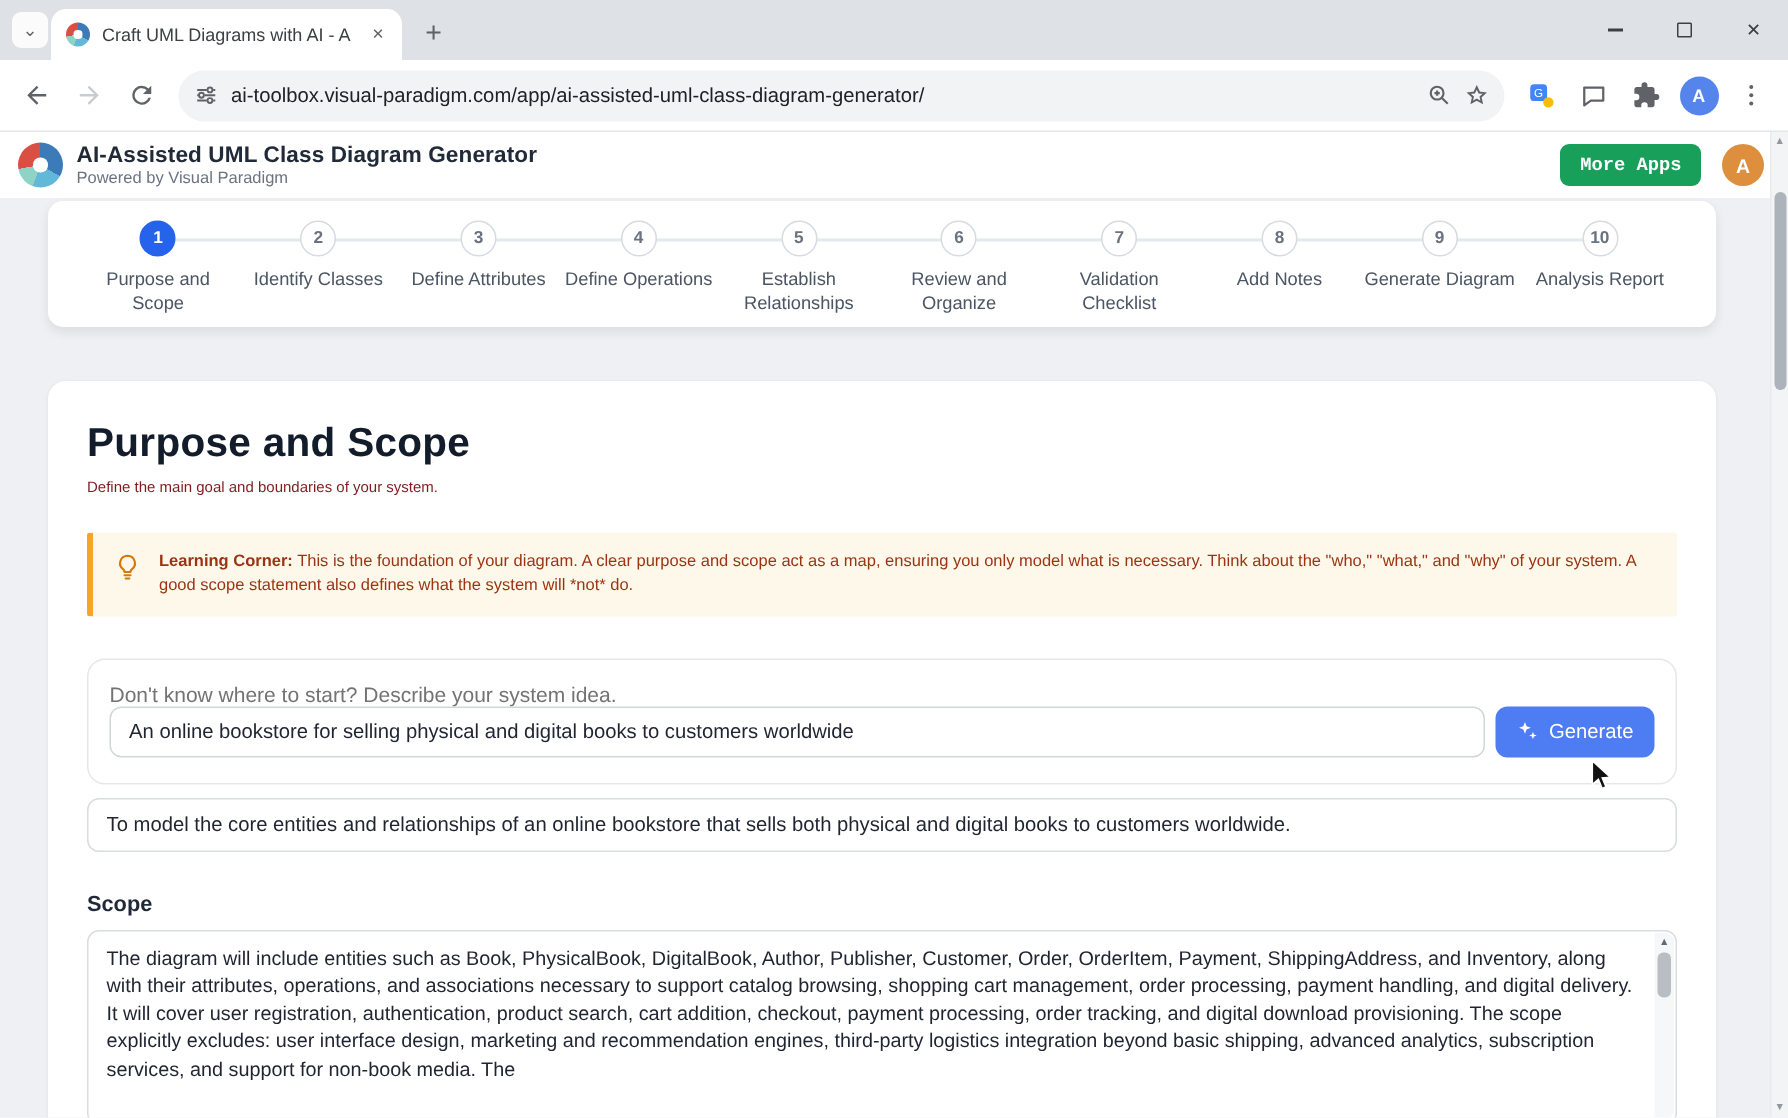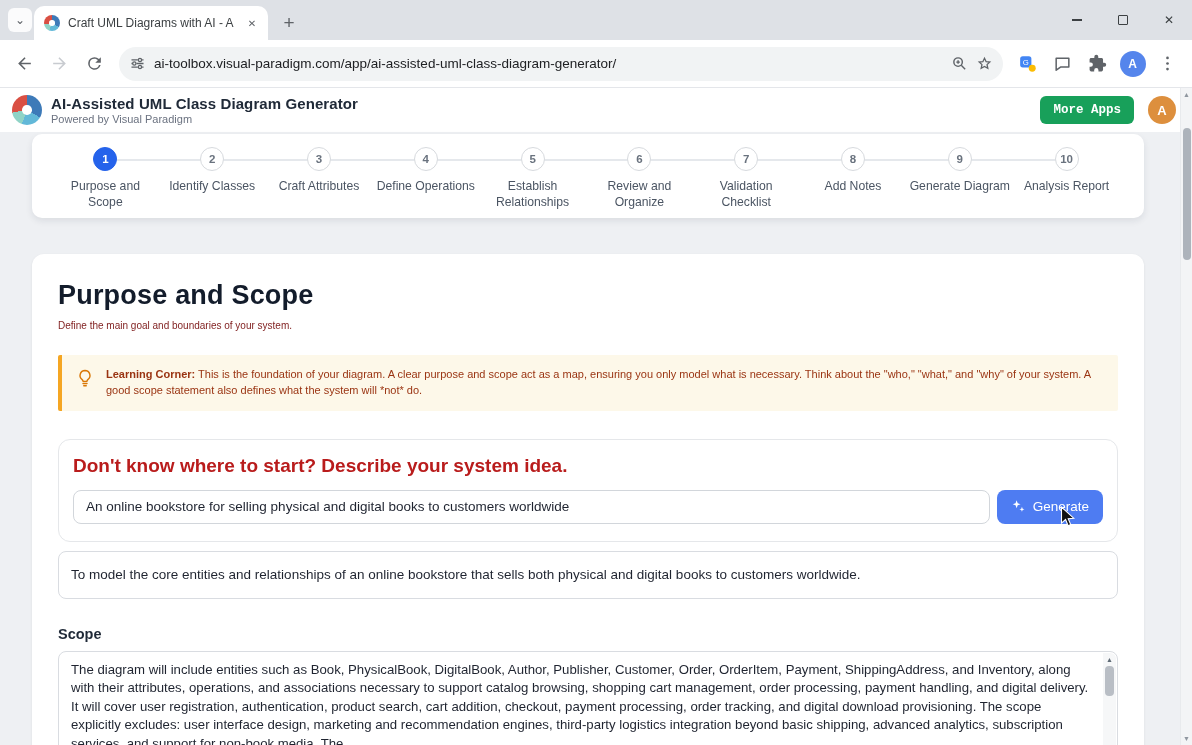--- a/index.html
+++ b/index.html
@@ -67,29 +67,29 @@
     box-shadow:0 1px 3px rgba(0,0,0,.07);padding:26px;height:640px}
   .h1{font-size:27px;font-weight:bold;color:#131c2b;letter-spacing:.2px}
   .subtitle{margin-top:9px;font-size:10px;color:#7f1d1d}
   .learning{margin-top:24px;background:#fdf8e9;border-left:4px solid #f5a623;border-radius:2px;
     padding:12px 16px 12px 13px;display:flex;gap:11px;align-items:flex-start}
   .bulb{flex:none;margin-top:1px}
   .lc-text{font-size:11px;line-height:1.45;color:#9a3412}
   .lc-label{font-weight:bold}
 
   .idea-box{margin-top:28px;border:1px solid #e5e7ea;border-radius:12px;padding:15px 14px 17px}
-  .idea-heading{font-size:19px;font-weight:bold;color:#b91c1c}
-  .idea-row{margin-top:13px;display:flex;gap:7px;align-items:center}
+  .idea-heading{font-size:14px;font-weight:normal;color:#737373}
+  .idea-row{display:flex;gap:7px;align-items:center}
   .idea-input{flex:1;height:34px;border:1px solid #d2d6db;border-radius:8px;padding:0 12px;
     font-size:13.5px;color:#1f2430;font-family:inherit;outline:none}
   .generate-btn{height:34px;padding:0 14px;background:#4e7cf2;border:none;border-radius:8px;color:#fff;
     font-size:13.5px;display:flex;align-items:center;gap:7px;font-family:inherit;cursor:pointer;flex:none}
 
   .field-label{margin-top:27px;font-size:14.5px;font-weight:bold;color:#1f2937}
-  .text-input{margin-top:9px;width:100%;height:48px;border:1px solid #d9dce1;border-radius:8px;
+  .text-input{margin-top:9px;width:100%;height:36px;border:1px solid #d9dce1;border-radius:8px;
     padding:0 12px;font-size:13.5px;color:#1f2430;font-family:inherit;outline:none;display:block}
   .scope-wrap{margin-top:9px;position:relative}
   .scope-area{width:100%;height:130px;border:1px solid #d9dce1;border-radius:8px;
     padding:9px 26px 9px 12px;font-size:13.2px;line-height:18.5px;color:#1f2430;font-family:inherit;
     resize:none;overflow:hidden;display:block;outline:none}
   .scope-scrollbar{position:absolute;top:2px;right:2px;width:13px;height:124px;background:#f6f7f8;
     border-radius:0 6px 6px 0;display:flex;flex-direction:column;align-items:center;padding-top:3px;cursor:pointer}
   .scope-up{font-size:7px;color:#5f6b76;line-height:1}
   .scope-thumb{margin-top:3px;width:9px;height:30px;background:#b9bec5;border-radius:4px}
 
@@ -211,21 +211,21 @@
   <div class="step">
     <div class="step-circle active">1</div>
     <div class="step-label">Purpose and Scope</div>
   </div>
   <div class="step">
     <div class="step-circle">2</div>
     <div class="step-label">Identify Classes</div>
   </div>
   <div class="step">
     <div class="step-circle">3</div>
-    <div class="step-label">Craft Attributes</div>
+    <div class="step-label">Define Attributes</div>
   </div>
   <div class="step">
     <div class="step-circle">4</div>
     <div class="step-label">Define Operations</div>
   </div>
   <div class="step">
     <div class="step-circle">5</div>
     <div class="step-label">Establish Relationships</div>
   </div>
   <div class="step">

